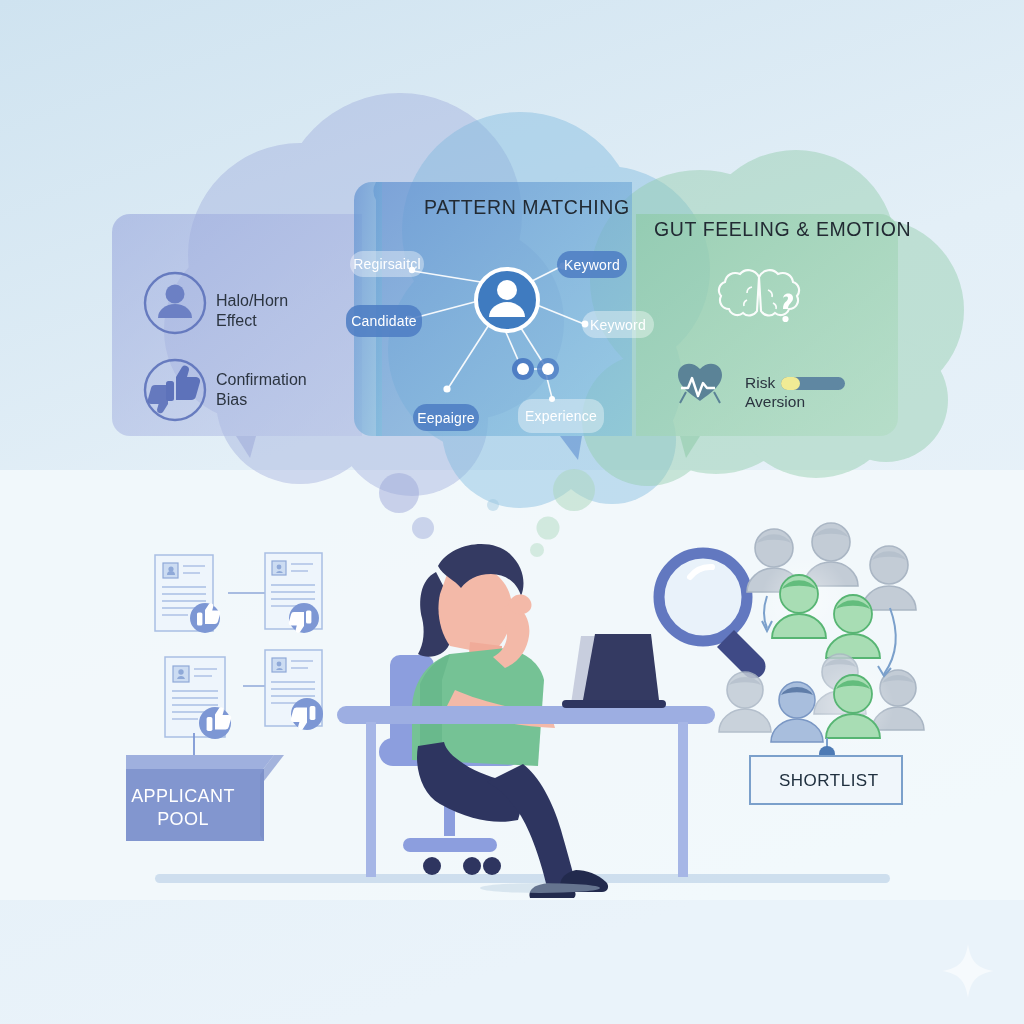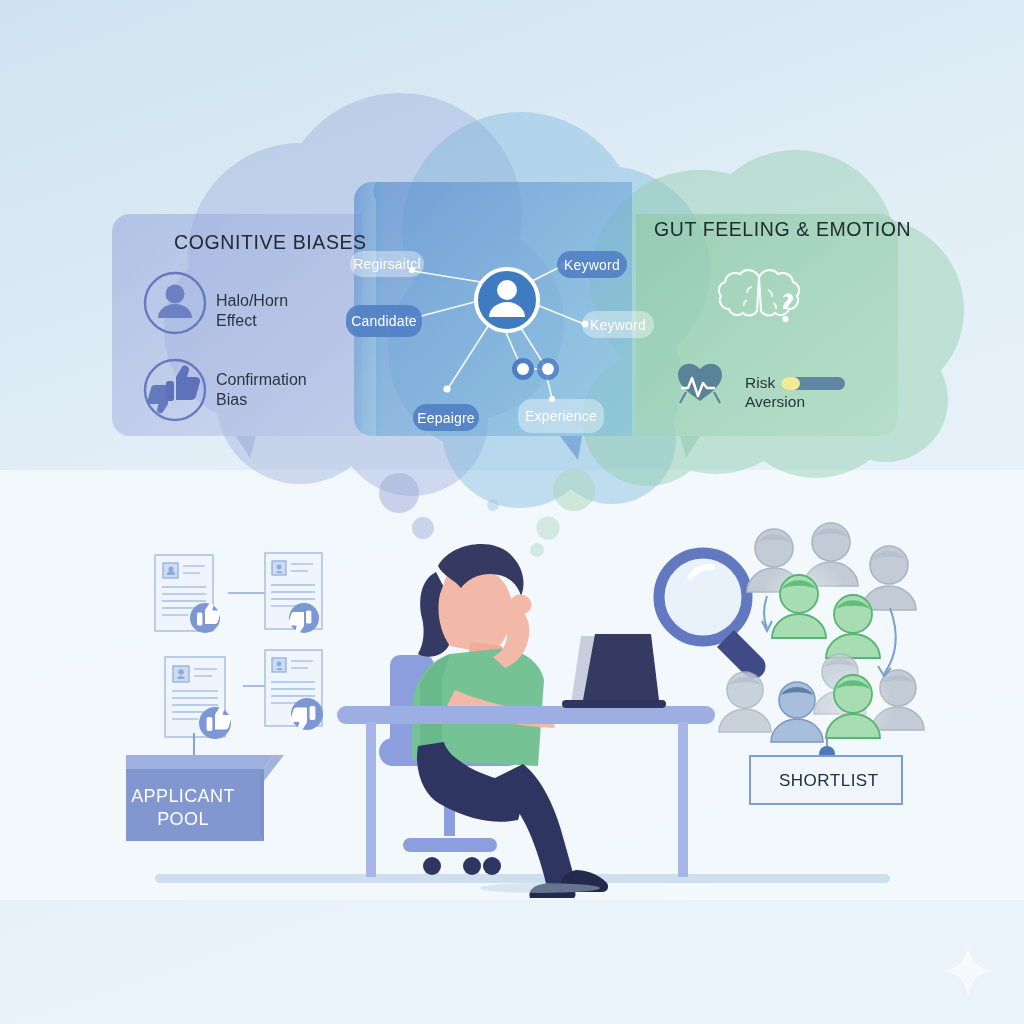--- a/index.html
+++ b/index.html
@@ -429,28 +429,28 @@
 
     <g>
       <line x1="827" y1="738" x2="827" y2="757" stroke="#7ba0cb" stroke-width="2"></line>
       <circle cx="827" cy="754" r="8" fill="#4d7ab4"></circle>
     </g>
     <rect x="750" y="756" width="152" height="48" fill="#f0f6fb" stroke="#7ba0cb" stroke-width="2"></rect>
 
     <path d="M968 944 c3 18 9 24 26 27 c-17 3-23 9-26 27 c-3-18-9-24-26-27 c17-3 23-9 26-27 z" fill="#ffffff" opacity="0.55"></path>
   </svg>
 
-  <div class="panel-title" style="left:174px;top:231px;">COGNITIVE BIASES</div>
 
   <div class="bias-label" style="left:216px;top:291px;">Halo/Horn
 Effect</div>
 
   <div class="bias-label" style="left:216px;top:370px;">Confirmation
 Bias</div>
 
+  <div class="panel-title" style="left:424px;top:196px;">PATTERN MATCHING</div>
 
   <div class="node-chip chip-ghost" style="left:350px;top:251px;width:74px;height:26px;">Regirsaitcl</div>
 
   <div class="node-chip chip-solid" style="left:346px;top:305px;width:76px;height:32px;">Candidate</div>
 
   <div class="node-chip chip-solid" style="left:557px;top:251px;width:70px;height:27px;">Keyword</div>
 
   <div class="node-chip chip-ghost" style="left:582px;top:311px;width:72px;height:27px;">Keyword</div>
 
   <div class="node-chip chip-solid" style="left:413px;top:391px;width:66px;height:27px;margin-top:13px;">Eepaiɡre</div>

